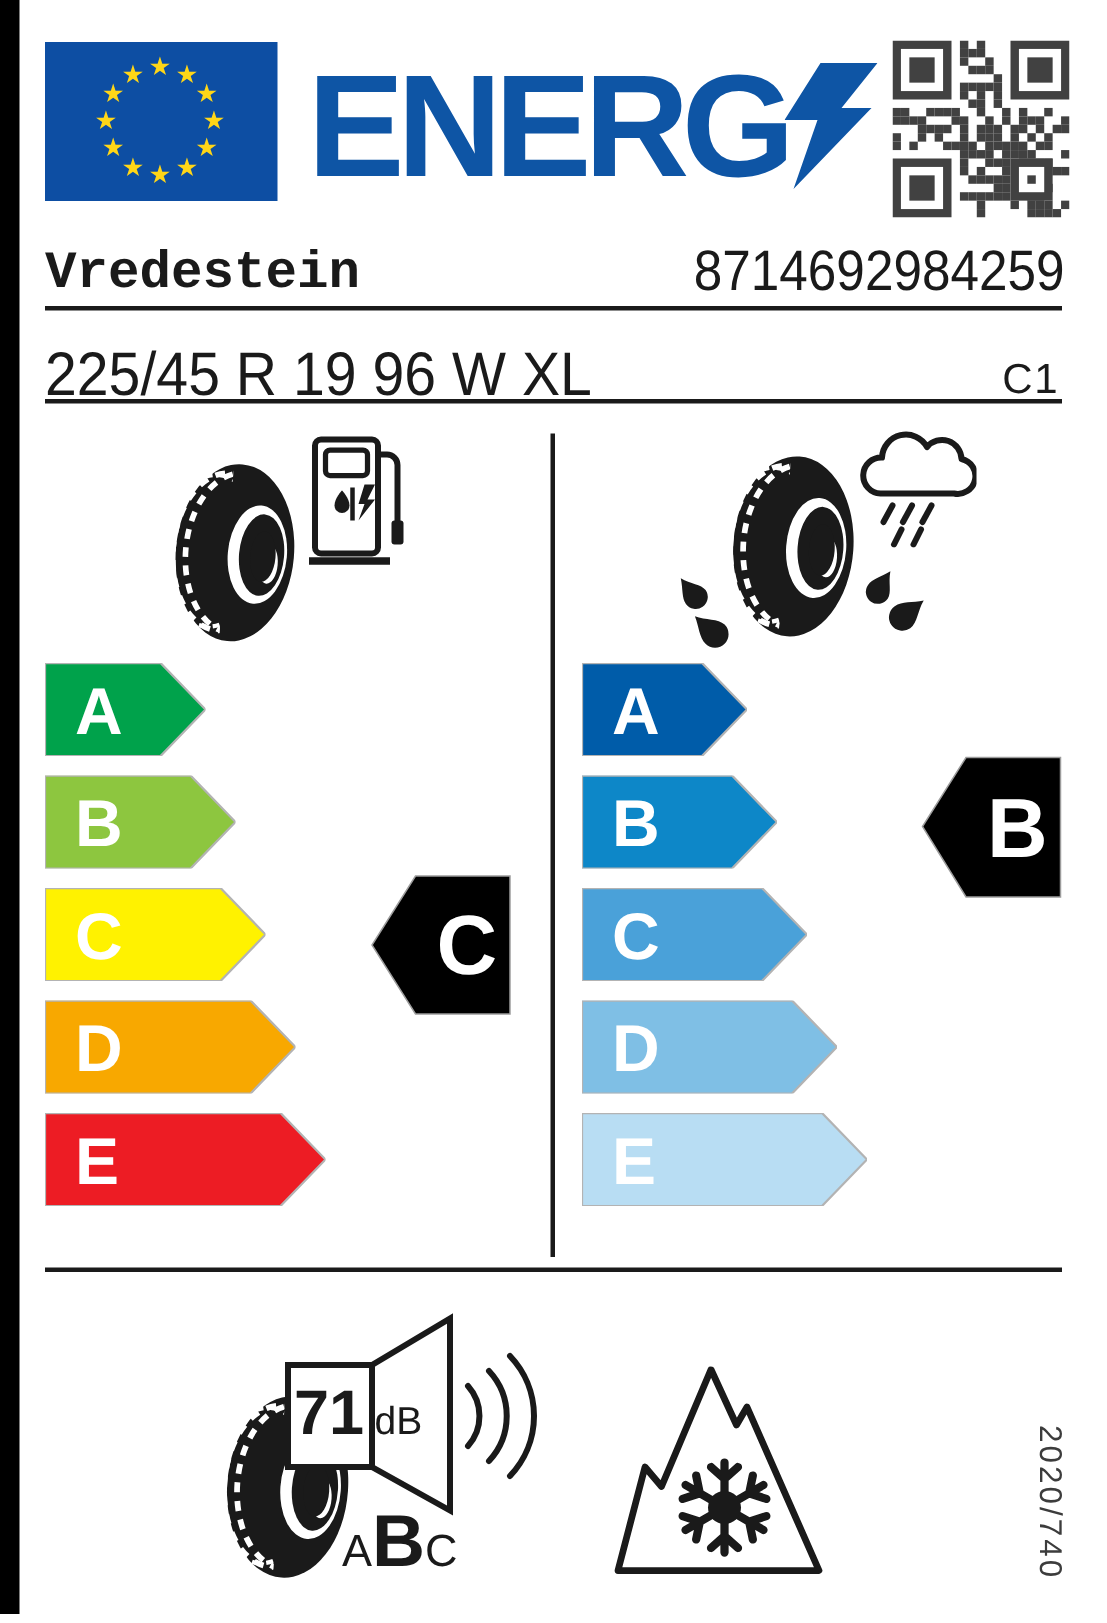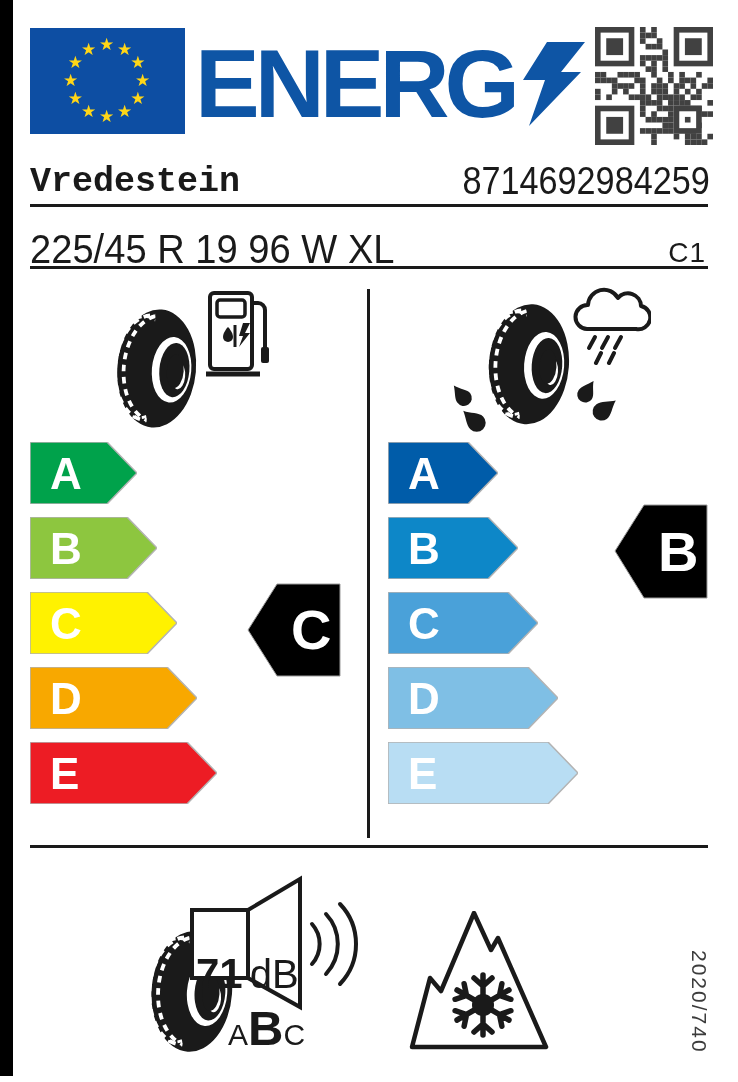--- a/index.html
+++ b/index.html
@@ -3,21 +3,21 @@
 <meta charset="utf-8">
 <style>
   html,body{margin:0;padding:0;background:#fff;}
   .label{position:relative;width:738px;height:1082px;background:#fff;overflow:hidden;
          font-family:"Liberation Sans",sans-serif;color:#1a1a1a;}
   .abs{position:absolute;}
   .edge-bar{left:0;top:0;width:13px;height:1076px;background:#000;}
   
   .eu-flag{left:30px;top:28px;width:155px;height:106px;}
   .eu-flag span{position:absolute;font-size:17px;line-height:17px;}
-  .logo-text{left:195px;top:35px;font-size:97px;line-height:1;font-weight:bold;letter-spacing:-5px;}
+  .logo-text{left:205px;top:35px;font-size:97px;line-height:1;font-weight:bold;letter-spacing:-5px;}
   .bolt{left:523px;top:42px;}
   .qr{left:595px;top:27px;}
   
   .brand{left:30px;top:162px;font-size:35px;font-weight:bold;font-family:Liberation Mono, monospace;}
   .ean{right:28px;top:160px;font-size:38px;transform:scaleX(0.9);transform-origin:100% 50%;}
   .divider-h{left:30px;width:678px;height:3px;background:#1a1a1a;}
   .d1{top:204px;} .d2{top:266px;} .d3{top:845px;}
   .size{left:30px;top:226px;font-size:41px;transform:scaleX(0.93);transform-origin:0 50%;}
   .tyre-class{right:32px;top:237px;font-size:28px;letter-spacing:1px;}
   
@@ -25,23 +25,23 @@
   .scale{display:flex;flex-direction:column;gap:13px;}
   .scale-left{left:30px;top:442px;}
   .scale-right{left:388px;top:442px;}
   .arrow{display:block;}
   .arrow-letter{fill:#fff;font-weight:bold;font-size:44px;}
   .indicator-letter{fill:#fff;font-weight:bold;font-size:56px;}
   .ind-left{left:247px;top:583px;}
   .ind-right{left:614px;top:504px;}
   .tilt{transform:rotate(5deg);}
   
-  .db-text{left:196px;top:918px;display:flex;align-items:baseline;gap:7px;margin-top:32px;}
+  .db-text{left:196px;top:918px;display:flex;align-items:baseline;gap:7px;}
   .db-val{font-size:42px;font-weight:bold;}
-  .db-unit{font-size:40px;}
+  .db-unit{font-size:26px;}
   .abc{left:228px;top:1000px;display:flex;align-items:baseline;}
   .abc .n-a,.abc .n-c{font-size:30px;}
   .abc .n-b{font-size:49px;font-weight:bold;}
   .regulation{left:687px;top:950px;writing-mode:vertical-rl;font-size:21px;
               letter-spacing:2px;color:#3c3c3c;}
   svg{display:block;}
 </style>
 </head>
 <body>
 

